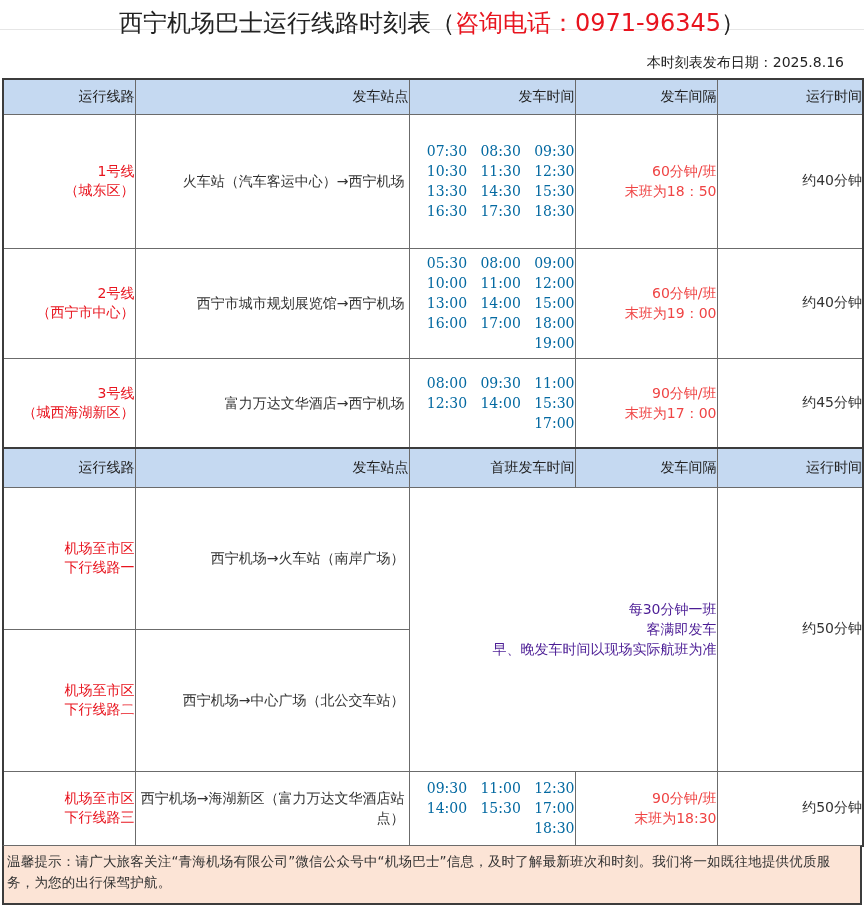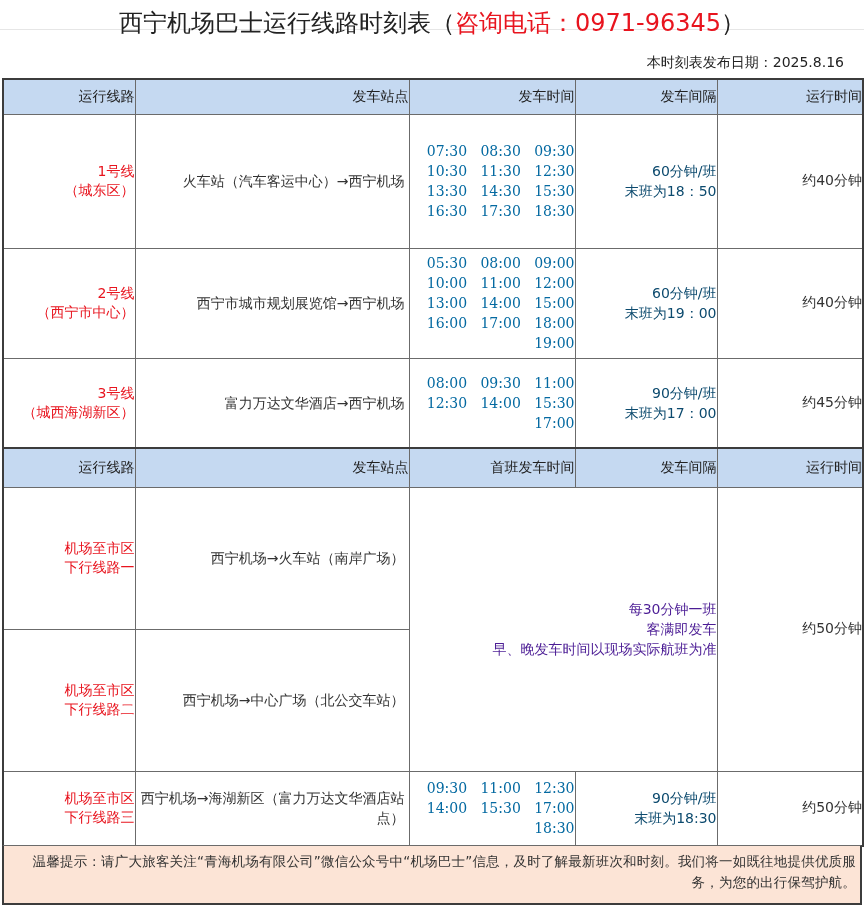--- a/index.html
+++ b/index.html
@@ -29,29 +29,28 @@
       height: 35px;
     }
     tr.hdrow2 th { height: 39px; border-top: 2px solid #3c3c3c; }
     td.route { color: #e8141e; font-size: 14px; line-height: 19px; }
     td.station { color: #333; font-size: 14px; line-height: 20px; padding: 0 4px; }
     td.times {
       text-align: left; padding-left: 3px;
       font-family: "DejaVu Serif", "Liberation Serif", serif; font-size: 14px;
       line-height: 20px; color: #0369a1; white-space: pre;
     }
-    td.interval { font-size: 14px; line-height: 20px; color: #0c4a6e; }
+    td.interval { font-size: 14px; line-height: 20px; color: #ef4444; }
     td.duration { font-size: 14px; color: #333; }
     td.merged { font-size: 14px; line-height: 20px; color: #4c1d95; margin-top: 28px; }
     .notice {
       position: absolute; left: 2px; top: 845px; width: 860px; height: 60px;
       background: #fce4d6; border: 2px solid #3c3c3c; border-top: 1px solid #6b6b6b;
       font-size: 13.5px; line-height: 21px; color: #333; padding: 5px 4px 0 3px;
       letter-spacing: 0.2px;
-      text-align: right;
     }
   </style>
 </head>
 <body>
 
 <div class="title">
   <span>西宁机场巴士运行线路时刻表（</span><span class="hot">咨询电话：0971-96345</span><span>）</span>
 </div>
 <div class="date">本时刻表发布日期：2025.8.16</div>
 

